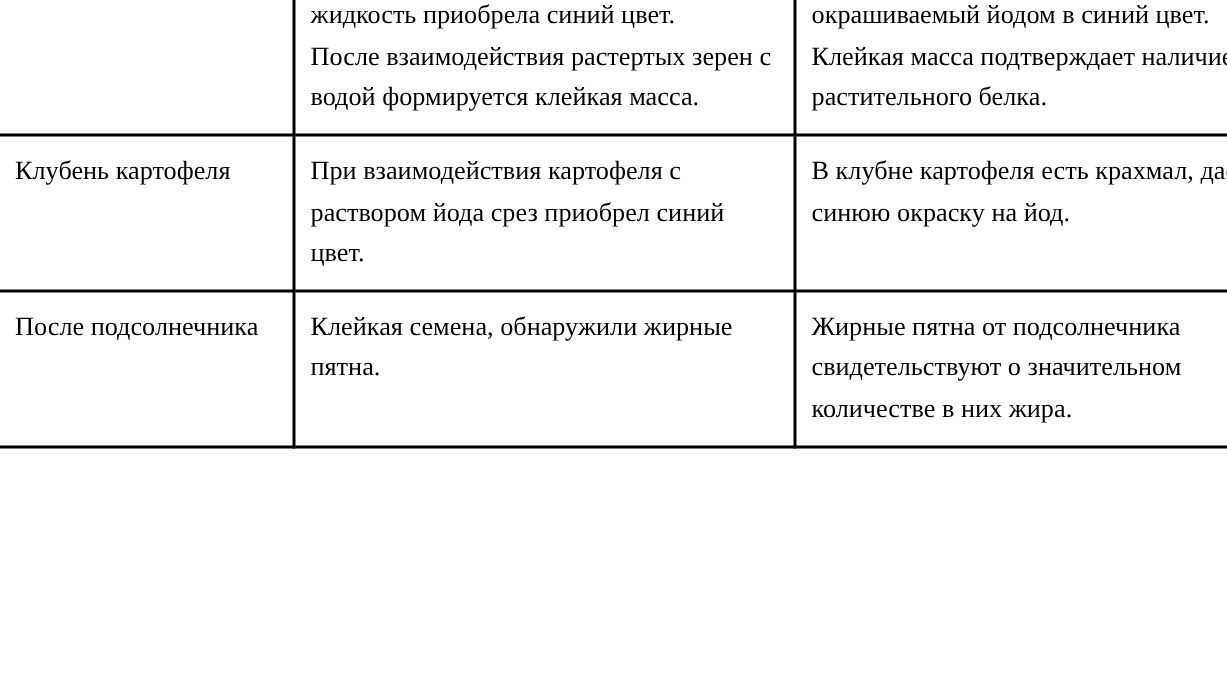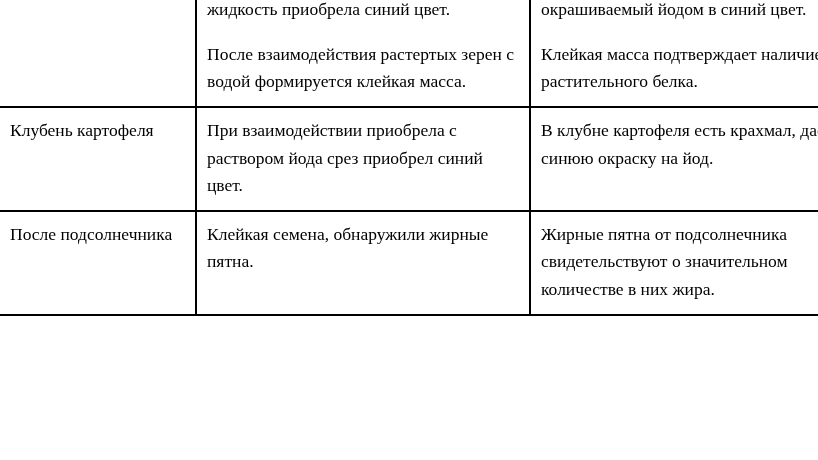--- a/index.html
+++ b/index.html
@@ -52,21 +52,20 @@
     border-bottom: 2px solid #000000;
   }
   
   table.results-table tr.row-clipped td {
     padding-top: 0;
   }
   .p {
     margin: 0 0 0 0;
   }
   .p + .p {
-    margin-top: 17px;
   }
   .clip-top {
     margin-top: -4px;
   }
   .cell-empty {
     min-height: 10px;
   }
 </style>
 </head>
 <body>
@@ -87,21 +86,21 @@
           <p class="p clip-top">окрашиваемый йодом в синий цвет.</p>
           <p class="p">Клейкая масса подтверждает наличие растительного белка.</p>
         </td>
       </tr>
 
       <tr>
         <td class="col-name">
           <p class="p">Клубень картофеля</p>
         </td>
         <td class="col-proc">
-          <p class="p">При взаимодействии приобрела с раствором йода срез приобрел синий цвет.</p>
+          <p class="p">При взаимодействия картофеля с раствором йода срез приобрел синий цвет.</p>
         </td>
         <td class="col-concl">
           <p class="p">В клубне картофеля есть крахмал, дает синюю окраску на йод.</p>
         </td>
       </tr>
 
       <tr>
         <td class="col-name">
           <p class="p">После подсолнечника</p>
         </td>

